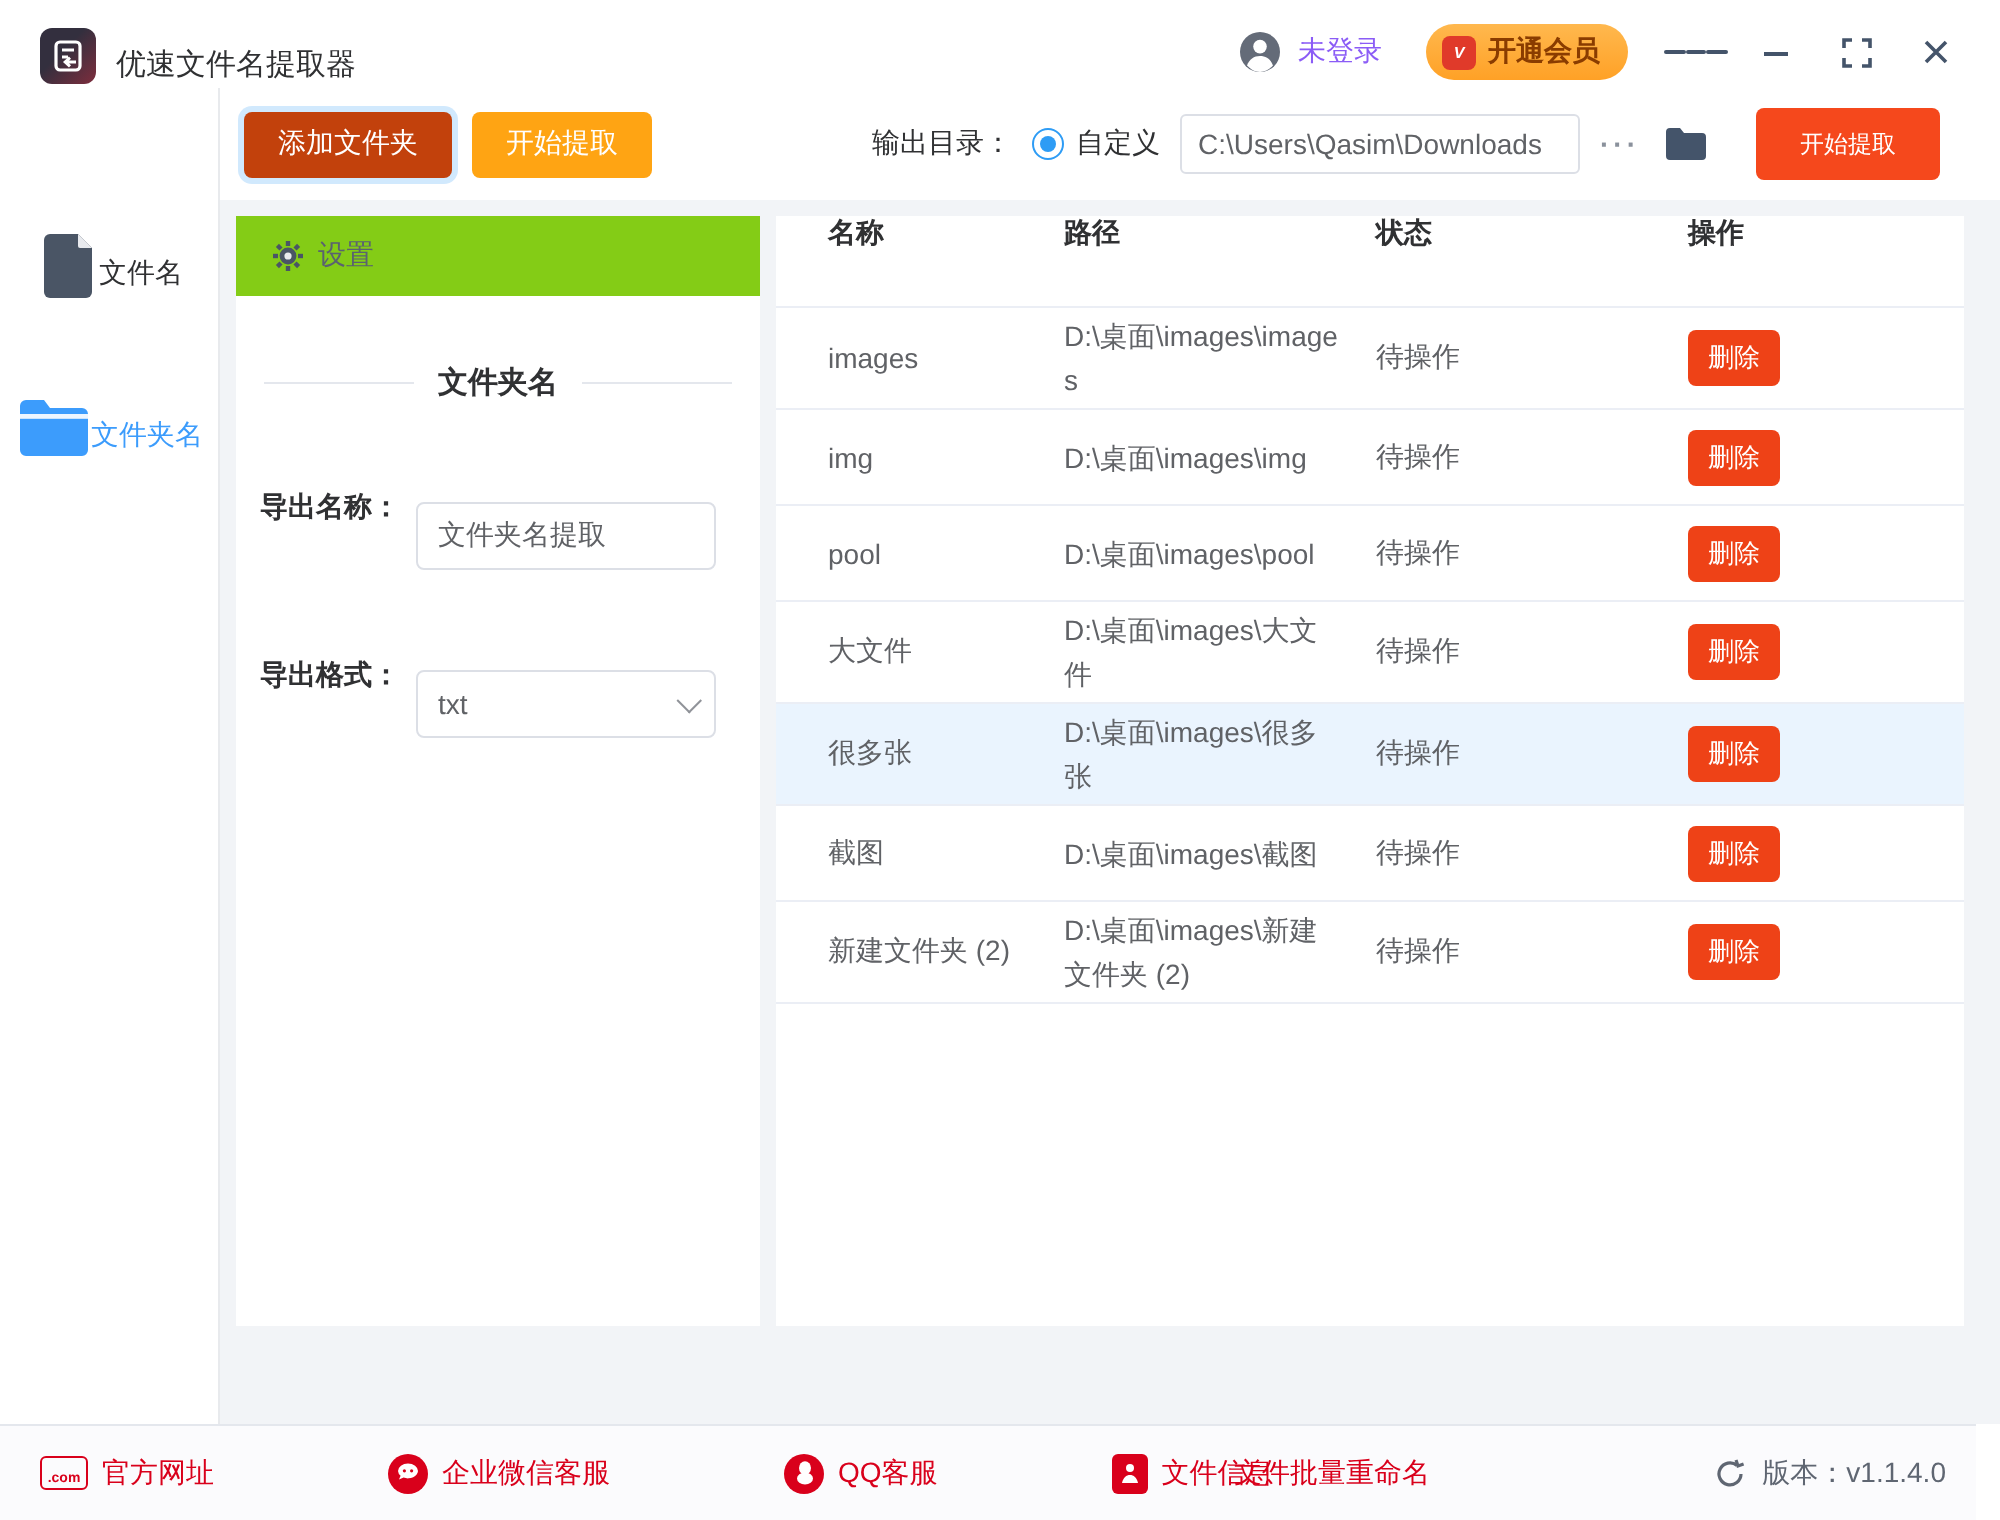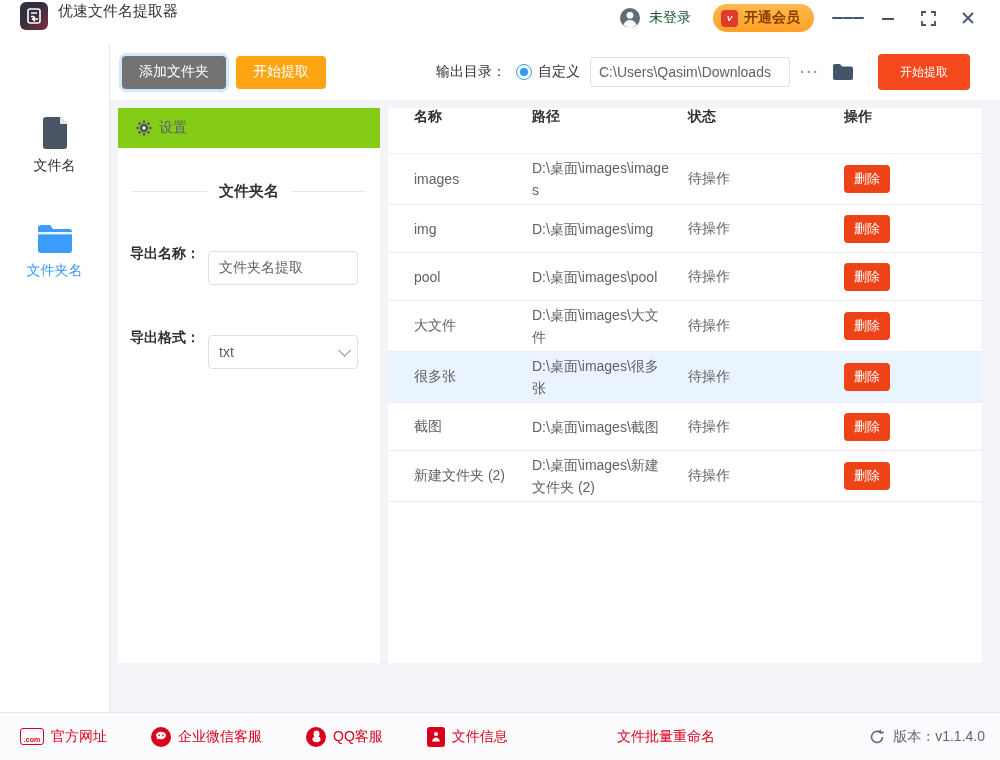--- a/index.html
+++ b/index.html
@@ -3,33 +3,33 @@
 <meta charset="utf-8">
 <style>
   * { margin:0; padding:0; box-sizing:border-box; }
   html,body { width:1000px; height:760px; overflow:hidden; }
   body {
     font-family:"Liberation Sans","DejaVu Sans",sans-serif;
     position:relative; background:#fff; color:#303133; font-size:14px;
   }
   
   .titlebar {
-    position:absolute; top:2px; left:0; width:1000px; height:44px;
+    position:absolute; top:15px; left:0; width:1000px; height:44px;
     background:#fff; border-bottom:1px solid #e8eaed;
-    display:flex; align-items:flex-start; padding:0 16px 16px 20px;
+    display:flex; align-items:flex-end; padding:0 16px 16px 20px;
   }
   .app-icon {
     width:28px; height:28px; border-radius:6px; flex:0 0 auto;
     background:linear-gradient(315deg,#7e2d3d 0%,#332f3e 60%);
     display:flex; align-items:center; justify-content:center;
   }
   .app-title { margin-left:10px; font-size:15px; color:#303133; font-weight:500; }
   .tb-right { margin-left:auto; display:flex; align-items:center; }
   .login { display:flex; align-items:center; margin-right:22px; cursor:pointer; }
-  .login span { margin-left:8px; color:#14532d; }
+  .login span { margin-left:8px; color:#8b5cf6; }
   .vip-btn {
     display:flex; align-items:center; gap:6px;
     background:linear-gradient(180deg,#ffb84e,#ffa126);
     border:none; border-radius:16px; height:28px; padding:0 14px 0 8px;
     cursor:pointer;
   }
   .vip-badge {
     width:17px; height:17px; border-radius:4px; background:#e03a2a;
     color:#fff; font-size:8px; font-weight:bold; font-style:italic;
     display:flex; align-items:center; justify-content:center;
@@ -37,40 +37,40 @@
   .vip-label { color:#8a3c00; font-weight:bold; font-size:14px; }
   .win-ctrl { display:flex; align-items:center; margin-left:18px; gap:8px; }
   .win-btn { width:32px; height:32px; display:flex; align-items:center; justify-content:center; cursor:pointer; color:#44546a; }
   .hamburger div { width:18px; height:2px; background:#44546a; margin:2px 0; border-radius:1px; }
   
   .toolbar {
     position:absolute; top:44px; left:110px; right:0; height:56px;
     background:#fff; display:flex; align-items:center; padding:0 30px 0 12px;
   }
   .btn { border:none; border-radius:4px; color:#fff; font-size:14px; height:33px; padding:0 17px; cursor:pointer; font-family:inherit; }
-  .btn-blue { background:#737373; box-shadow:0 0 0 3px rgba(46,156,245,.22); }
+  .btn-blue { background:#c2410c; box-shadow:0 0 0 3px rgba(46,156,245,.22); }
   .btn-orange { background:#ffa413; margin-left:10px; }
   .out-group { margin-left:auto; display:flex; align-items:center; }
   .out-label { color:#303133;margin-left:48px; }
   .radio { width:16px; height:16px; border-radius:50%; border:1px solid #2e9cf5; margin:0 6px 0 10px; position:relative; cursor:pointer; background:#fff; }
   .radio::after { content:""; position:absolute; inset:3px; border-radius:50%; background:#2e9cf5; }
   .out-path {
     width:200px; height:30px; border:1px solid #dcdfe6; border-radius:3px;
     margin-left:10px; padding:0 8px; font-size:14px; color:#606266; font-family:inherit;
   }
   .more-dots { margin-left:10px; color:#8a919c; letter-spacing:2px; font-weight:bold; cursor:pointer; }
   .folder-pick { margin-left:12px; cursor:pointer; display:flex; }
   .btn-start { background:#f5481c; margin-left:24px; height:36px; padding:0 22px; font-size:12px; }
   
   .sidebar {
     position:absolute; top:44px; left:0; width:110px; bottom:48px;
     background:#fff; border-right:1px solid #e8eaed;
     display:flex; flex-direction:column; align-items:center;
   }
-  .side-item { margin-top:72px; display:flex; flex-direction:column; align-items:center; cursor:pointer; }
+  .side-item { margin-top:72px; display:flex; flex-direction:row; align-items:center; cursor:pointer; }
   .side-item + .side-item { margin-top:48px; }
   .side-item .lbl { margin-top:7px; font-size:14px; color:#303133; }
   .side-item.active .lbl { color:#3c9cfc; }
   
   .main { position:absolute; top:100px; left:110px; right:0; bottom:48px; background:#f2f4f7; }
   .panel { position:absolute; top:8px; background:#fff; }
   .panel-head {
     height:40px; background:#84cc16; display:flex; align-items:center;
     padding:0 18px; color:#5a6270; font-size:14px; gap:7px;
   }
@@ -93,23 +93,23 @@
   .col1 { width:144px; padding-left:26px; }
   .col2 { width:156px; }
   .col3 { width:156px; }
   .col4 { width:112px; }
   .trow { display:flex; align-items:center; min-height:48px; border-bottom:1px solid #ebeef5; color:#606266; }
   .trow.highlight { background:#eaf4fe; }
   .trow .path { width:140px; word-break:break-all; line-height:22px; padding:3px 0; }
   .btn-del { background:#ee4217; border:none; border-radius:4px; color:#fff; font-size:13px; height:28px; padding:0 10px; cursor:pointer; font-family:inherit; }
   
   .footer {
-    position:absolute; left:0; right:0; bottom:0; height:48px;
+    position:absolute; left:0; right:12px; bottom:0; height:48px;
     background:#fbfbfd; border-top:1px solid #e4e7ed;
-    display:flex; align-items:center; padding:0 15px 0 20px;
+    display:flex; align-items:center; padding:0 15px 0 20px;gap:43px;
   }
   .flink { display:flex; align-items:center; gap:7px; color:#d9001b; cursor:pointer; margin-right:44px; }
   .dotcom-ic {
     width:24px; height:17px; border:1.5px solid #d9001b; border-radius:3px;
     font-size:7px; color:#d9001b; display:flex; align-items:flex-end; justify-content:center; font-weight:bold; padding-bottom:1px;
   }
   .red-circle { width:20px; height:20px; border-radius:50%; background:#d9001b; display:flex; align-items:center; justify-content:center; }
   .red-square { width:18px; height:20px; border-radius:3px; background:#d9001b; display:flex; align-items:center; justify-content:center; }
   .center-link { position:absolute; left:617px; color:#d9001b; cursor:pointer; }
   .version { margin-left:auto; display:flex; align-items:center; gap:8px; color:#5f6672; }

